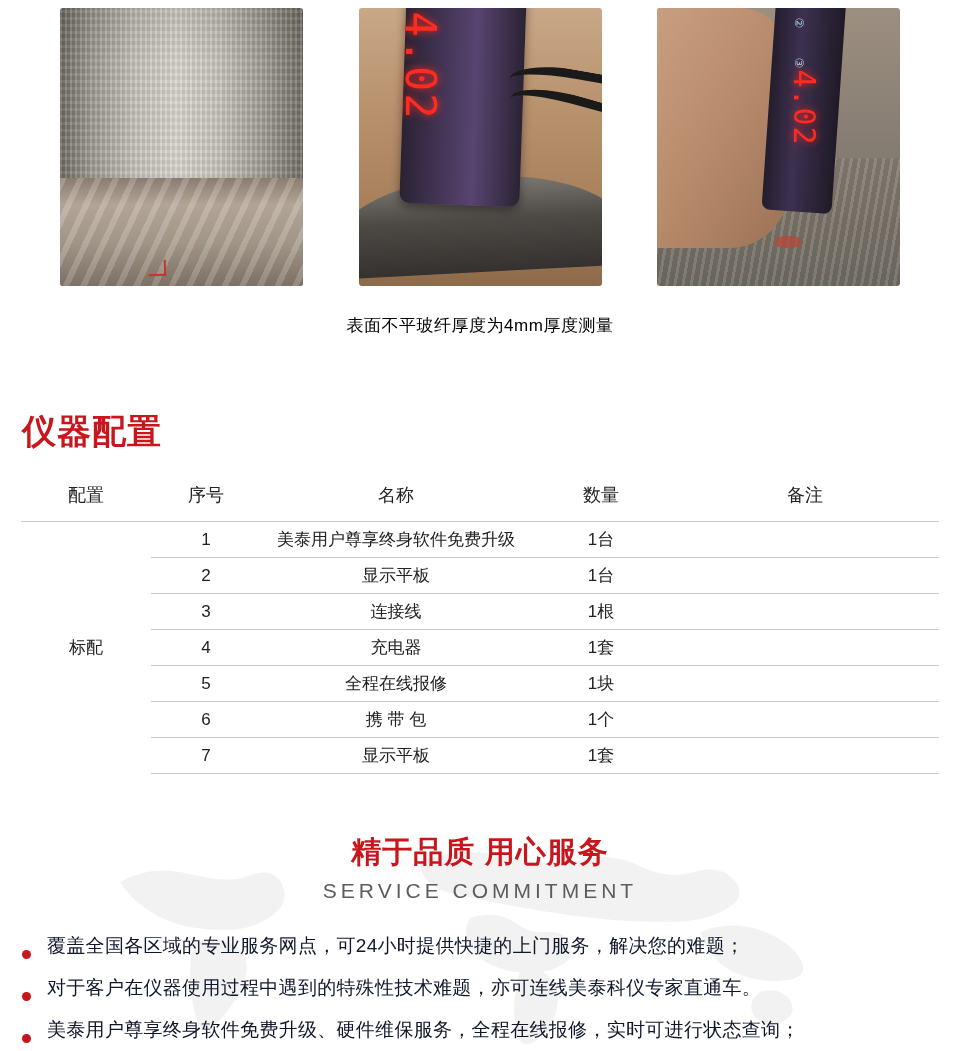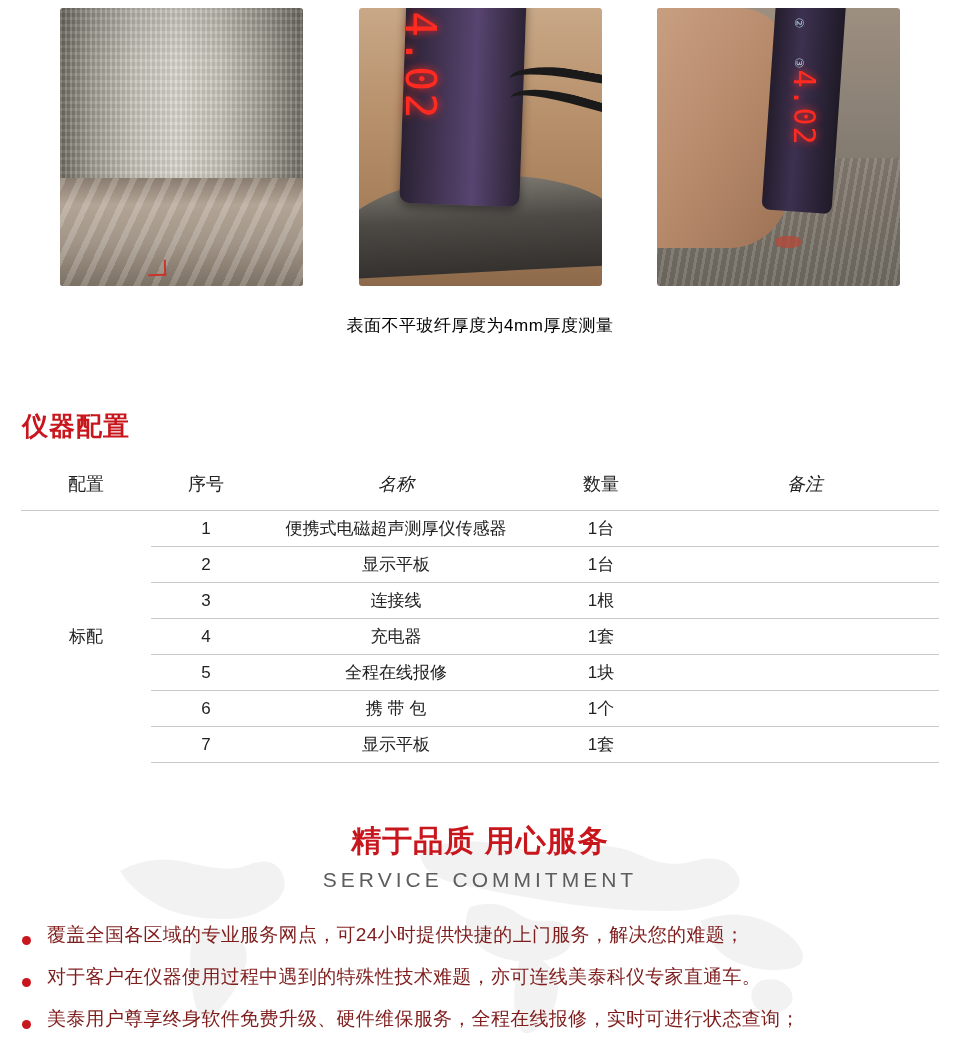--- a/index.html
+++ b/index.html
@@ -199,21 +199,21 @@
     text-align: center;
     font-size: 17px;
     color: #000000;
     margin-top: 28px;
     letter-spacing: .5px;
   }
 
   
   .section-title {
     margin: 72px 0 0 22px;
-    font-size: 26px;
+    font-size: 34px;
     font-weight: bold;
     color: #c8161d;
     letter-spacing: 1px;
   }
 
   .config-table {
     width: 918px;
     margin: 20px auto 0 auto;
     border-collapse: collapse;
     font-size: 17px;
@@ -226,23 +226,23 @@
     text-align: center;
   }
   .config-table td {
     text-align: center;
     padding: 6px 0;
     border-bottom: 1px solid #c9c9c9;
   }
   .config-table tr:first-child td { border-top: 1px solid #c9c9c9; }
   .col-config { width: 130px; }
   .col-index  { width: 110px; }
-  .col-name   { width: 270px; font-style: italic; }
+  .col-name   { width: 270px; }
   .col-qty    { width: 140px; }
-  .col-remark { width: 268px; font-style: italic; }
+  .col-remark { width: 268px; }
 
   .config-table td.cell-config {
     border-bottom: none;
     vertical-align: middle;
   }
   .config-table td.cell-remark { }
 
   
   .commit-wrap {
     position: relative;
@@ -273,23 +273,23 @@
     position: relative;
   }
   .commit-list {
     list-style: none;
     margin: 30px 0 0 0;
     padding: 0 0 0 22px;
     position: relative;
   }
   .commit-list li {
     display: flex;
-    align-items: center;
+    align-items: flex-end;
     font-size: 19px;
-    color: #7f1d1d;
+    color: #0f172a;
     margin-bottom: 16px;
     letter-spacing: .3px;
   }
   .commit-list .dot {
     width: 9px;
     height: 9px;
     border-radius: 50%;
     background: #c8161d;
     margin: 10px 16px 0 0;
     flex: 0 0 auto;
@@ -336,21 +336,21 @@
       <th class="col-index">序号</th>
       <th class="col-name">名称</th>
       <th class="col-qty">数量</th>
       <th class="col-remark">备注</th>
     </tr>
   </thead>
   <tbody>
     <tr>
       <td class="cell-config" rowspan="7">标配</td>
       <td>1</td>
-      <td>便携式电磁超声测厚仪传感器</td>
+      <td>美泰用户尊享终身软件免费升级</td>
       <td>1台</td>
       <td class="cell-remark"></td>
     </tr>
     <tr>
       <td>2</td>
       <td>显示平板</td>
       <td>1台</td>
       <td class="cell-remark"></td>
     </tr>
     <tr>

